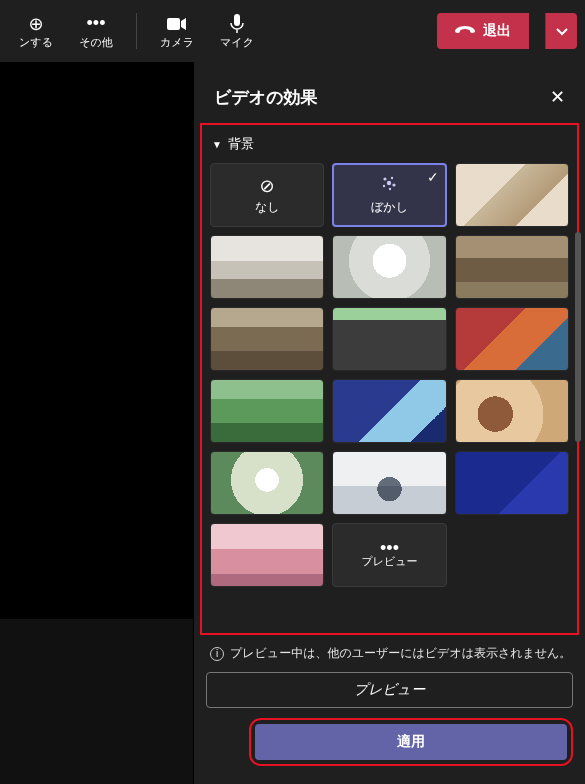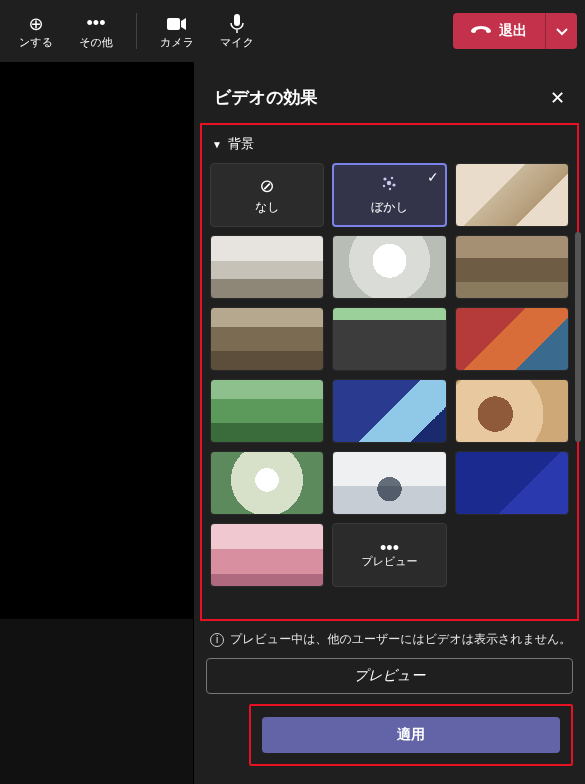--- a/index.html
+++ b/index.html
@@ -27,21 +27,21 @@
     align-items: center;
     justify-content: center;
     width: 56px;
     height: 56px;
     color: #fff;
     font-size: 11px;
     border-radius: 4px;
   }
   .tb-btn .ico { font-size: 18px; height: 22px; display:flex; align-items:center; justify-content:center;}
   .tb-sep { width: 1px; height: 36px; background: #444; margin: 0 8px; }
-  .leave-wrap { margin-left: auto; display: flex; gap: 0; }
+  .leave-wrap { margin-left: auto; display: flex; gap: 16px; }
   .leave-btn {
     background: #c4314b;
     border-radius: 4px 0 0 4px;
     height: 36px;
     padding: 0 18px;
     display: flex;
     align-items: center;
     gap: 8px;
     font-size: 14px;
     font-weight: 600;
@@ -76,21 +76,20 @@
     background: #000;
   }
   .left-bottom {
     position:absolute;
     left:0; bottom:0; width:193px; height:165px;
     background:#111;
   }
 
   .panel-header {
     display:flex;
-    align-items:center;
     justify-content: space-between;
     padding: 24px 20px 14px 20px;
   }
   .panel-title { font-size: 17px; font-weight: 700; }
   .close-x { font-size: 18px; color:#fff; }
 
   .red-box {
     margin: 0 6px;
     border: 2px solid #e81123;
     padding: 6px 6px 6px 6px;
@@ -194,22 +193,22 @@
     color:#fff;
     font-style:italic;
   }
   .btn-primary {
     background: #6264a7;
     color:#fff;
     font-weight:600;
   }
   .red-box2 {
     border: 2px solid #e81123;
-    padding: 11px;
-    border-radius: 2px;
+    padding: 4px;
+    border-radius: 12px;
     margin-left: 43px;
   }
 </style>
 </head>
 <body>
 
 <div class="topbar">
   <div class="tb-group">
     <div class="tb-btn">
       <span class="ico">⊕</span>

